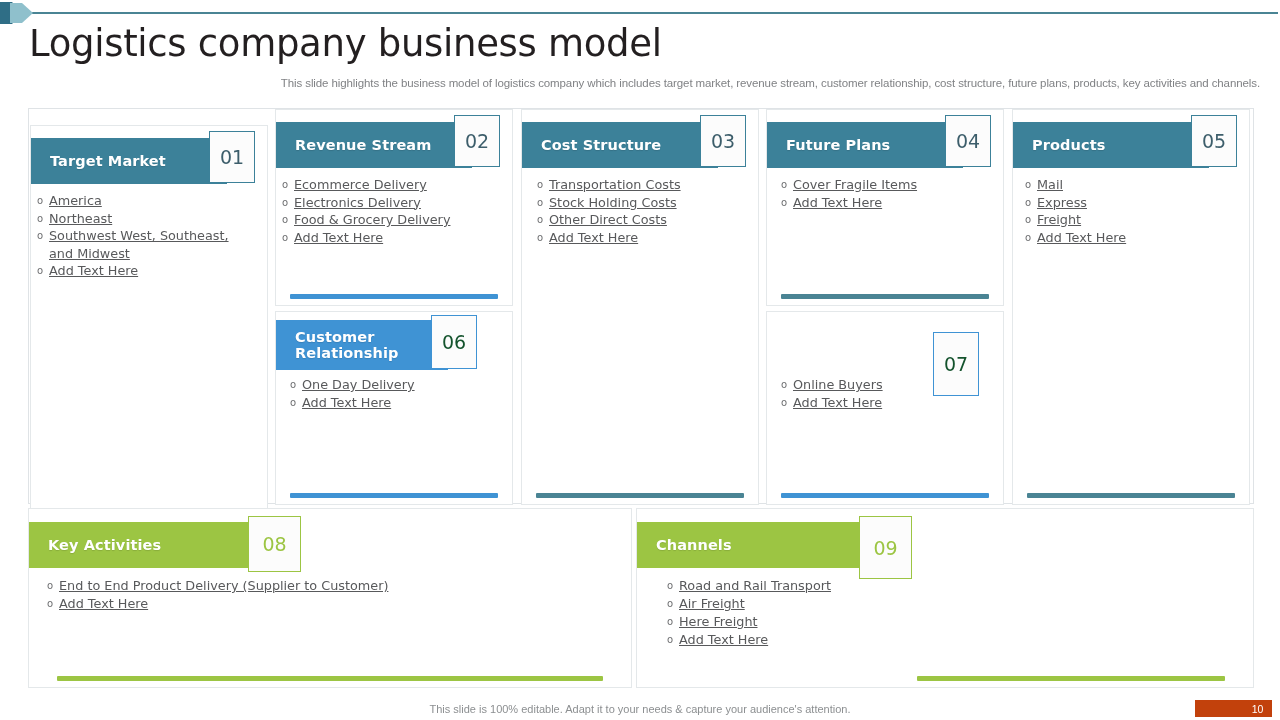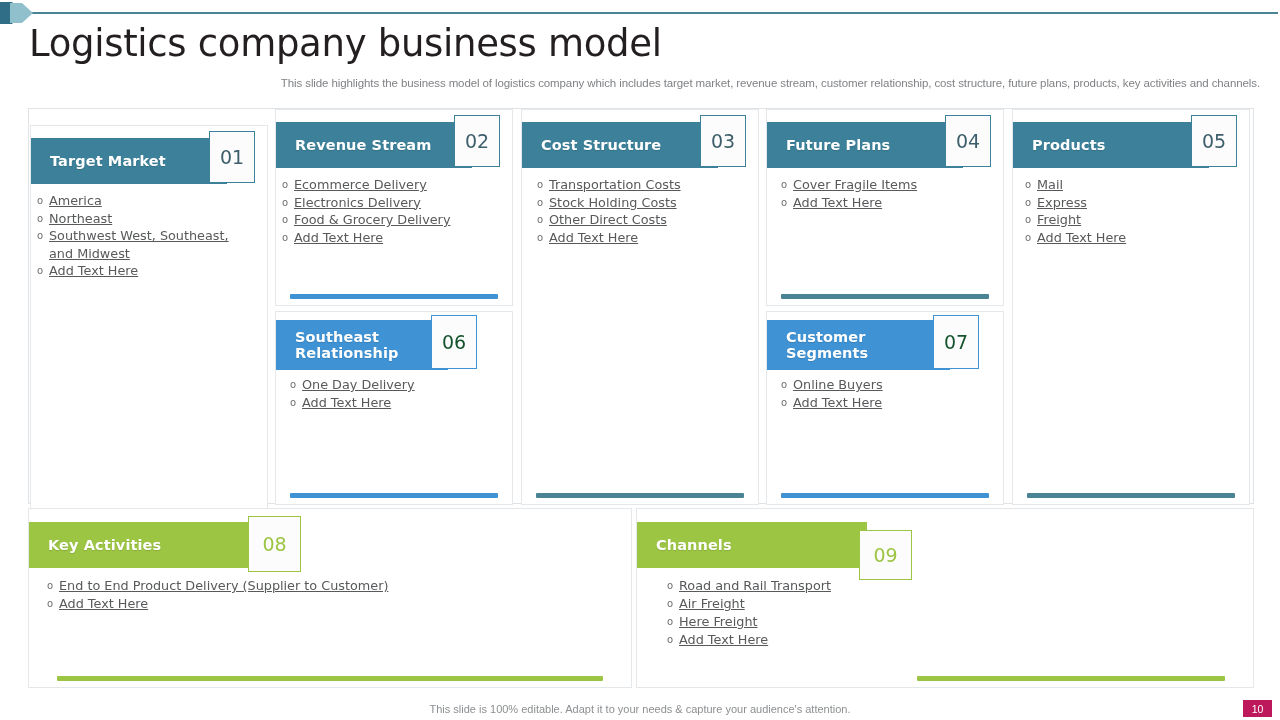--- a/index.html
+++ b/index.html
@@ -99,22 +99,22 @@
   .gcard .bullets{top:68px;}
   .gcard .bul{font-size:12.8px;line-height:18px;}
 
   
   .foot-note{
     position:absolute;left:0;top:703px;width:1280px;text-align:center;
     font-size:11px;color:#8c8f91;
   }
   .page-num{
     position:absolute;right:8px;top:700px;width:29px;height:17px;
-    background:#be185d;color:#fff;font-size:10.5px;
-    display:flex;align-items:center;justify-content:center;
+    background:#c2410c;color:#fff;font-size:10.5px;
+    display:flex;align-items:center;justify-content:center;padding-left:48px;
   }
 </style>
 </head>
 <body>
 
 <div class="slide">
 
   <div class="top-rule"></div>
   <svg class="chev" viewBox="0 0 52 28">
     <path d="M0,2 L12,2 L22,13 L12,24 L0,24 Z" fill="#2f6e86"></path>
@@ -176,21 +176,21 @@
           <div class="bul">
               <span class="dot">o</span>
               <span class="btxt">Add Text Here</span>
             </div>
         </div>
         <div class="accent-bar" style="left:14px;right:14px;background:#3f93d4"></div>
       </div>
 
       <div class="card half-bot blue">
         <div class="card-head" style="width:172px;top:8px;height:50px">
-          <span class="htxt">Southeast Relationship</span>
+          <span class="htxt">Customer Relationship</span>
         </div>
         <div class="num-box" style="left:155px;top:3px;height:54px">06</div>
         <div class="bullets" style="top:64px;left:8px">
           <div class="bul">
               <span class="dot">o</span>
               <span class="btxt">One Day Delivery</span>
             </div>
           <div class="bul">
               <span class="dot">o</span>
               <span class="btxt">Add Text Here</span>
@@ -241,24 +241,21 @@
             </div>
           <div class="bul">
               <span class="dot">o</span>
               <span class="btxt">Add Text Here</span>
             </div>
         </div>
         <div class="accent-bar" style="left:14px;right:14px;background:#4a8494"></div>
       </div>
 
       <div class="card half-bot blue">
-        <div class="card-head" style="width:183px;top:8px;height:50px">
-          <span class="htxt">Customer Segments</span>
-        </div>
-        <div class="num-box" style="left:166px;top:3px;height:54px">07</div>
+        <div class="num-box" style="left:166px;top:20px;height:64px">07</div>
         <div class="bullets" style="top:64px;left:8px">
           <div class="bul">
               <span class="dot">o</span>
               <span class="btxt">Online Buyers</span>
             </div>
           <div class="bul">
               <span class="dot">o</span>
               <span class="btxt">Add Text Here</span>
             </div>
         </div>
@@ -312,21 +309,21 @@
             <span class="btxt">Add Text Here</span>
           </div>
       </div>
       <div class="accent-bar" style="left:28px;right:28px"></div>
     </div>
 
     <div class="gcard g2">
       <div class="card-head" style="width:230px;top:13px;height:46px">
         <span class="htxt">Channels</span>
       </div>
-      <div class="num-box" style="left:222px;top:21px;height:50px;width:53px">09</div>
+      <div class="num-box" style="left:222px;top:7px;height:63px;width:53px">09</div>
       <div class="bullets" style="left:24px">
         <div class="bul">
             <span class="dot">o</span>
             <span class="btxt">Road and Rail Transport</span>
           </div>
         <div class="bul">
             <span class="dot">o</span>
             <span class="btxt">Air Freight</span>
           </div>
         <div class="bul">

